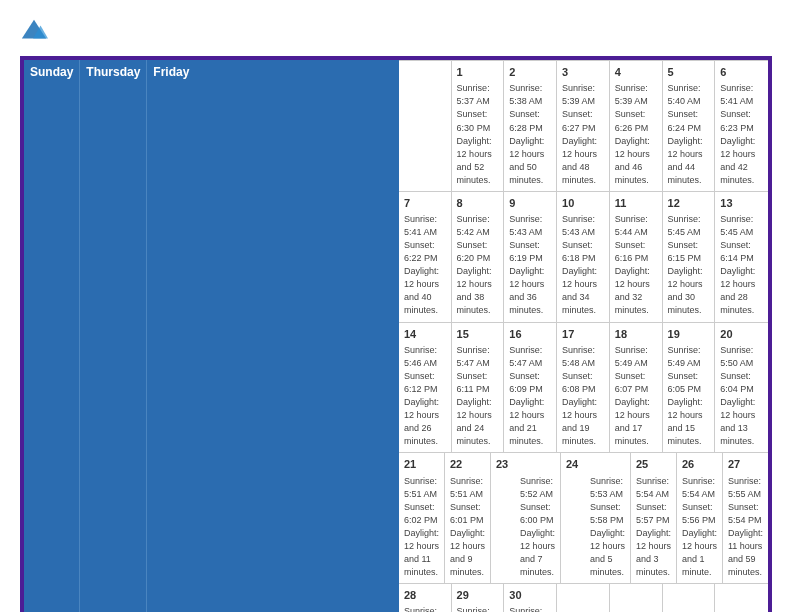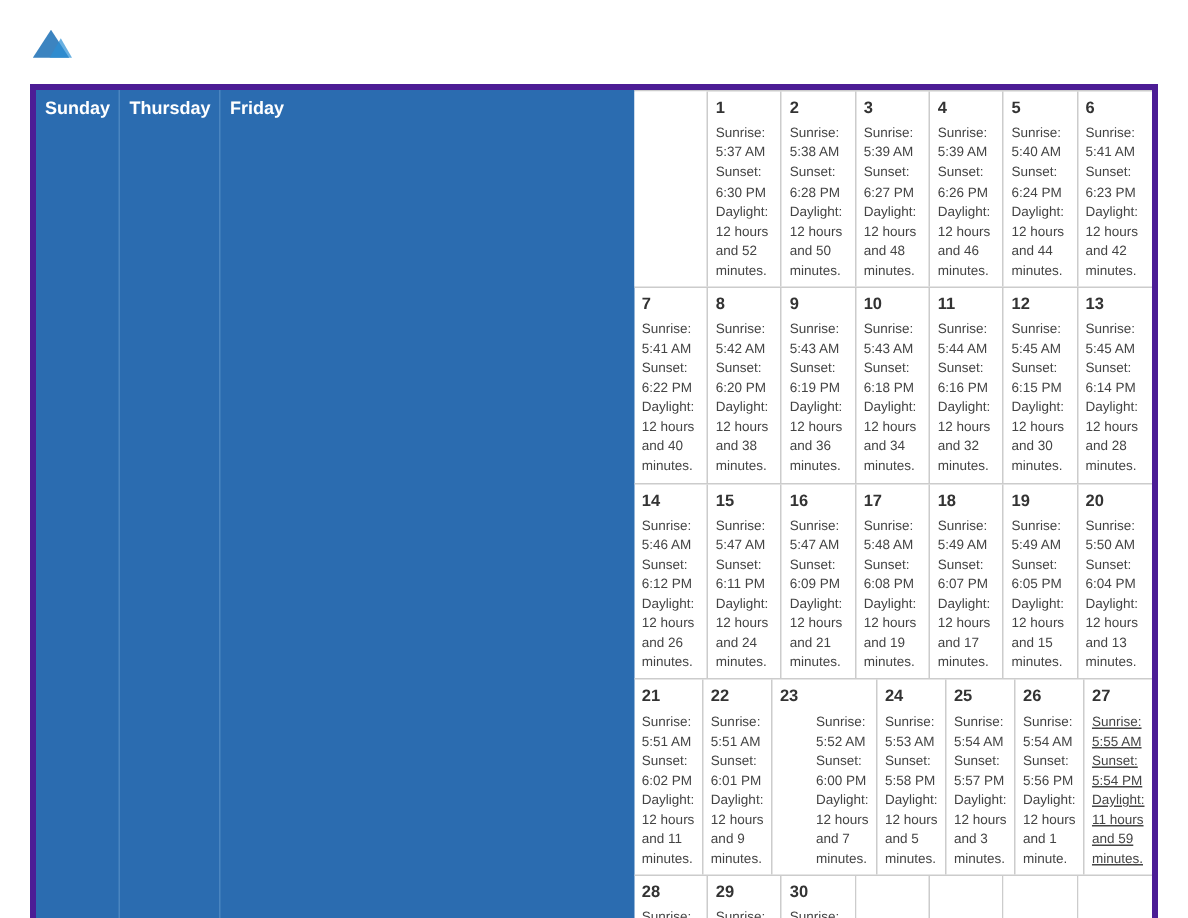--- a/index.html
+++ b/index.html
@@ -299,42 +299,42 @@
           </div>
           <div class="cal-cell">
             <span class="day-number">23</span>
             <div class="cell-text" style="white-space: pre-line; margin-left: 24px;">Sunrise: 5:52 AM
 Sunset: 6:00 PM
 Daylight: 12 hours
 and 7 minutes.</div>
           </div>
           <div class="cal-cell">
             <span class="day-number">24</span>
-            <div class="cell-text" style="white-space: pre-line;">Sunrise: 5:53 AM
+            <div class="cell-text" style="white-space: pre-line; margin-left: 24px;">Sunrise: 5:53 AM
 Sunset: 5:58 PM
 Daylight: 12 hours
 and 5 minutes.</div>
           </div>
           <div class="cal-cell">
             <span class="day-number">25</span>
             <div class="cell-text" style="white-space: pre-line;">Sunrise: 5:54 AM
 Sunset: 5:57 PM
 Daylight: 12 hours
 and 3 minutes.</div>
           </div>
           <div class="cal-cell">
             <span class="day-number">26</span>
             <div class="cell-text" style="white-space: pre-line;">Sunrise: 5:54 AM
 Sunset: 5:56 PM
 Daylight: 12 hours
 and 1 minute.</div>
           </div>
           <div class="cal-cell">
             <span class="day-number">27</span>
-            <div class="cell-text" style="white-space: pre-line; text-decoration: underline;">Sunrise: 5:55 AM
+            <div class="cell-text" style="white-space: pre-line;">Sunrise: 5:55 AM
 Sunset: 5:54 PM
 Daylight: 11 hours
 and 59 minutes.</div>
           </div>
         </div>
         <div class="cal-row">
           <div class="cal-cell">
             <span class="day-number">28</span>
             <div class="cell-text" style="white-space: pre-line;">Sunrise: 5:56 AM
 Sunset: 5:53 PM

